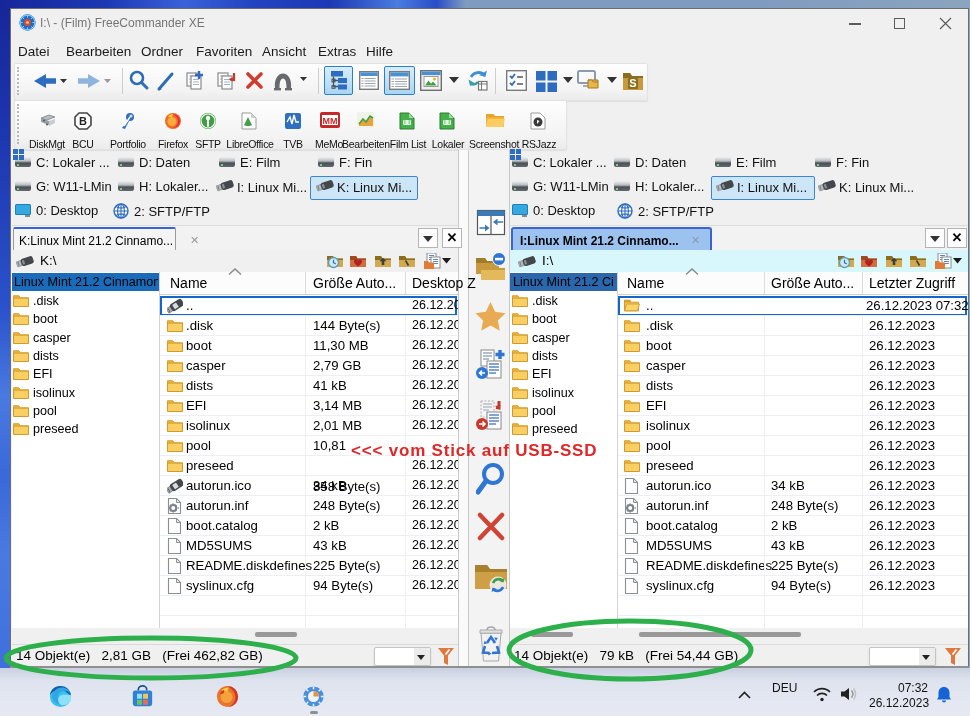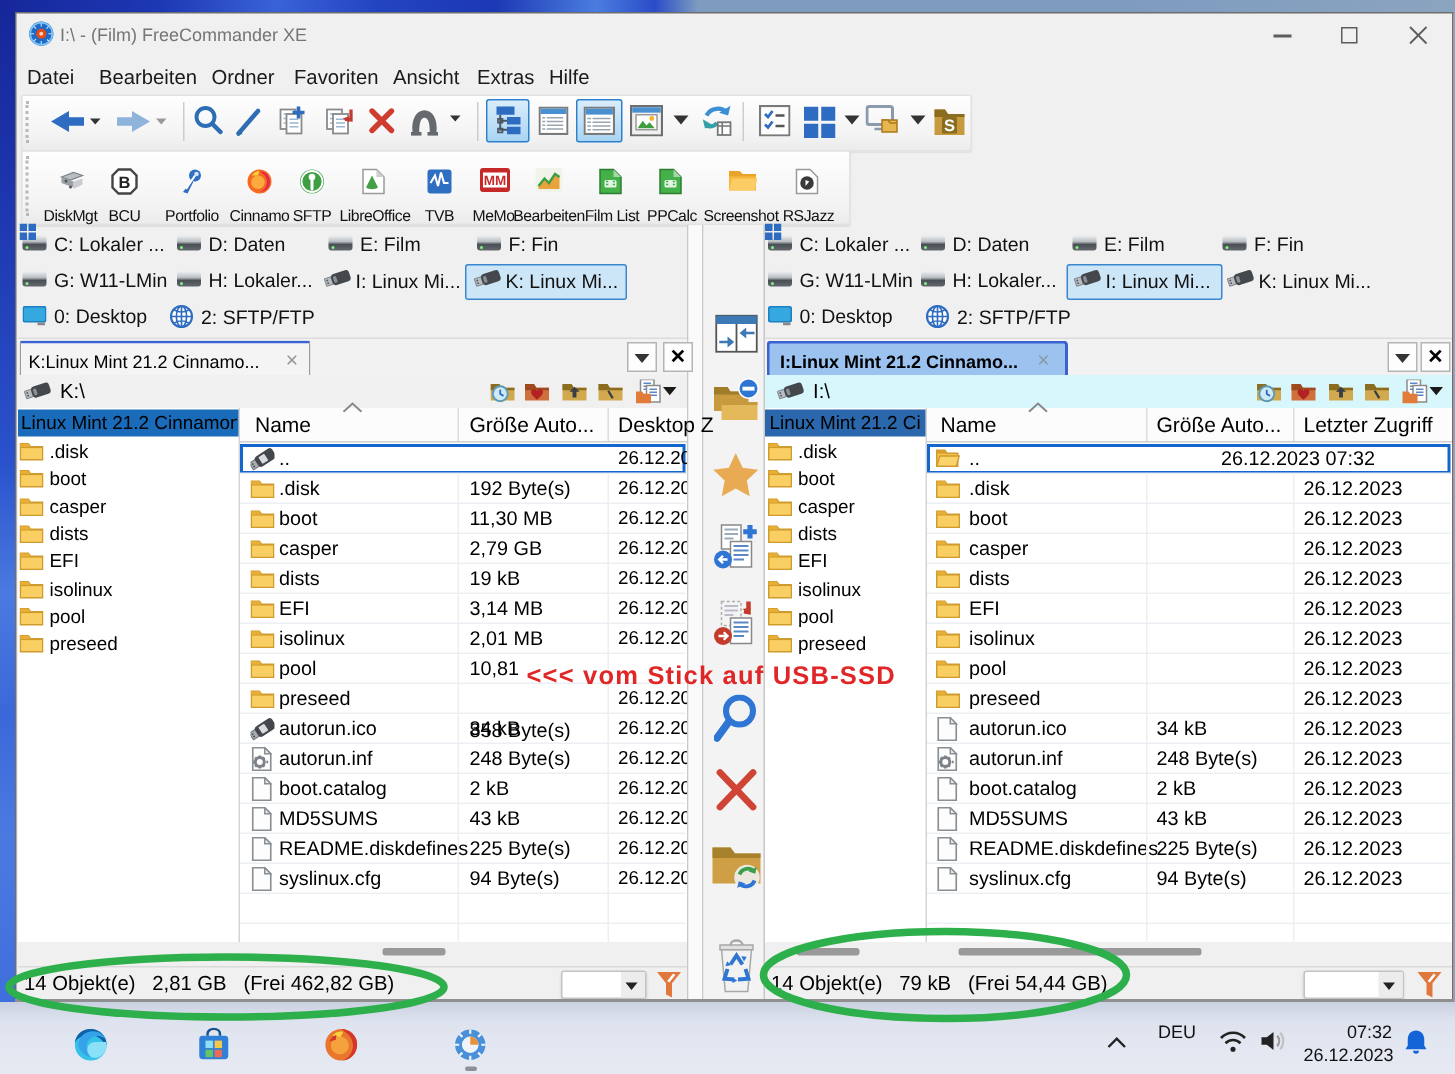--- a/index.html
+++ b/index.html
@@ -215,21 +215,21 @@
 <div class="t2" style="left:128px">
     <div class="t2lab">Portfolio</div>
  <svg width="18" height="18" viewBox="0 0 18 18">
       <circle cx="11" cy="5" r="4" fill="#2f6fc1"></circle>
       <path d="M9 8L3 16l3 1 4-8z" fill="#2f6fc1"></path>
       <path d="M5 14l6-9" stroke="#fff" stroke-width="1.4"></path>
       <circle cx="12" cy="4" r="1.5" fill="#cfe4f8"></circle>
     </svg>
   </div>
 <div class="t2" style="left:173px">
-    <div class="t2lab">Cinnamo</div>
+    <div class="t2lab">Firefox</div>
  <svg width="18" height="18" viewBox="0 0 18 18">
       <circle cx="9" cy="9" r="8" fill="#f46b20"></circle>
       <path d="M9 2a7 7 0 0 1 7 7 7 7 0 0 1-7 7c3-1 5-3.5 5-7 0-2-1-4-2.5-5z" fill="#e22850"></path>
       <circle cx="8" cy="9.5" r="4.5" fill="#fbaa3e"></circle>
       <path d="M4 5c1-2 3-3 5-3l-1 3z" fill="#fbd03e"></path>
     </svg>
   </div>
 <div class="t2" style="left:208px">
     <div class="t2lab">SFTP</div>
  <svg width="18" height="18" viewBox="0 0 18 18">
@@ -273,21 +273,21 @@
 <div class="t2" style="left:408px">
     <div class="t2lab">Film List</div>
  <svg width="16" height="18" viewBox="0 0 16 18">
       <path d="M1 1h9l5 5v11H1z" fill="#43b049" stroke="#2c7d31"></path>
       <path d="M10 1l5 5h-5z" fill="#a5d6a7"></path>
       <rect x="4" y="8" width="8" height="5" rx="1" fill="#fff" opacity=".85"></rect>
       <path d="M5 9h1.5M5 11h1.5M9.5 9H11M9.5 11H11" stroke="#43b049" stroke-width="1"></path>
     </svg>
   </div>
 <div class="t2" style="left:448px">
-    <div class="t2lab">PPCalc</div>
+    <div class="t2lab">Lokaler</div>
  <svg width="16" height="18" viewBox="0 0 16 18">
       <path d="M1 1h9l5 5v11H1z" fill="#43b049" stroke="#2c7d31"></path>
       <path d="M10 1l5 5h-5z" fill="#a5d6a7"></path>
       <rect x="4" y="8" width="8" height="5" rx="1" fill="#fff" opacity=".85"></rect>
       <path d="M5 9h1.5M5 11h1.5M9.5 9H11M9.5 11H11" stroke="#43b049" stroke-width="1"></path>
     </svg>
   </div>
 <div class="t2" style="left:494px">
     <div class="t2lab">Screenshot</div>
  <svg width="20" height="16" viewBox="0 0 20 16">
@@ -468,21 +468,21 @@
       <path d="M7 21l-2 6.5 6.5.5"></path>
  </g>
  <g fill="#2e75d4">
       <path d="M16.2 12.5l3.6.3-1.8 3.2z"></path>
       <path d="M13.6 28.6l-3.2 1.8-.3-3.6z"></path>
       <path d="M5.6 19.2l1.2-3.4 2.4 2.7z"></path>
     </g>
 </svg>
 
 <div class="abs" style="left:12px;top:226px;width:446px;height:24px;background:#f2f2f2"></div>
-<div class="tab" style="left:13px;top:227px;width:194px;height:23px;background:#f4f4f4;border:1px solid #9a9a9a;border-top:2.5px solid #3a62d0;border-bottom:none;border-radius:2px 2px 0 0;padding:4.5px 0 0 5px;font-size:12px">K:Linux Mint 21.2 Cinnamo...<span style="position:absolute;left:176px;top:5px;color:#999;font-size:11px">✕</span></div>
+<div class="tab" style="left:13px;top:227px;width:163px;height:23px;background:#f4f4f4;border:1px solid #9a9a9a;border-top:2.5px solid #3a62d0;border-bottom:none;border-radius:2px 2px 0 0;padding:4.5px 0 0 5px;font-size:12px">K:Linux Mint 21.2 Cinnamo...<span style="position:absolute;left:176px;top:5px;color:#999;font-size:11px">✕</span></div>
 <div class="tbx" style="left:418px;top:228px"><svg width="10" height="8" style="margin-top:6px">
       <path d="M0 1l5 6 5-6z" fill="#333"></path>
     </svg></div>
 <div class="tbx" style="left:442px;top:228px;font-weight:bold;font-size:13px;padding-top:1px">✕</div>
 
 <div class="abs" style="left:12px;top:250px;width:446px;height:22px;background:#f0f0f0"></div>
 <div class="abs" style="left:16px;top:254px"><svg width="18" height="13" viewBox="0 0 18 13">
       <g transform="rotate(-18 9 6.5)">
         <rect x="0.5" y="4.2" width="4.6" height="5.2" fill="#b7bcc1" stroke="#7d8288" stroke-width=".6"></rect>
         <rect x="1.5" y="5.3" width="1.1" height="1.1" fill="#50565c"></rect>
@@ -686,42 +686,42 @@
 <div class="abs" style="left:160px;top:296px;width:297px;height:20px;border:2px solid #1266cc;box-sizing:border-box"></div>
 <svg class="abs" style="left:167px;top:298px" width="16" height="16">
     <use href="#usb16"></use>
   </svg>
 <div class="row" style="left:186px;top:298px;white-space:nowrap">..</div>
 <div class="row" style="left:412px;top:298px;width:46px;overflow:hidden;font-size:12.5px">26.12.20</div>
 <svg class="abs" style="left:167px;top:318px" width="16" height="16">
     <use href="#fold16"></use>
   </svg>
 <div class="row" style="left:186px;top:318px;white-space:nowrap">.disk</div>
-<div class="row" style="left:313px;top:318px">192 Byte(s)</div>
+<div class="row" style="left:313px;top:318px">144 Byte(s)</div>
 <div class="row" style="left:412px;top:318px;width:46px;overflow:hidden;font-size:12.5px">26.12.20</div>
 <div class="sep" style="left:160px;top:315px;width:297px"></div>
 <svg class="abs" style="left:167px;top:338px" width="16" height="16">
     <use href="#fold16"></use>
   </svg>
 <div class="row" style="left:186px;top:338px;white-space:nowrap">boot</div>
 <div class="row" style="left:313px;top:338px">11,30 MB</div>
 <div class="row" style="left:412px;top:338px;width:46px;overflow:hidden;font-size:12.5px">26.12.20</div>
 <div class="sep" style="left:160px;top:335px;width:297px"></div>
 <svg class="abs" style="left:167px;top:358px" width="16" height="16">
     <use href="#fold16"></use>
   </svg>
 <div class="row" style="left:186px;top:358px;white-space:nowrap">casper</div>
 <div class="row" style="left:313px;top:358px">2,79 GB</div>
 <div class="row" style="left:412px;top:358px;width:46px;overflow:hidden;font-size:12.5px">26.12.20</div>
 <div class="sep" style="left:160px;top:355px;width:297px"></div>
 <svg class="abs" style="left:167px;top:378px" width="16" height="16">
     <use href="#fold16"></use>
   </svg>
 <div class="row" style="left:186px;top:378px;white-space:nowrap">dists</div>
-<div class="row" style="left:313px;top:378px">19 kB</div>
+<div class="row" style="left:313px;top:378px">41 kB</div>
 <div class="row" style="left:412px;top:378px;width:46px;overflow:hidden;font-size:12.5px">26.12.20</div>
 <div class="sep" style="left:160px;top:375px;width:297px"></div>
 <svg class="abs" style="left:167px;top:398px" width="16" height="16">
     <use href="#fold16"></use>
   </svg>
 <div class="row" style="left:186px;top:398px;white-space:nowrap">EFI</div>
 <div class="row" style="left:313px;top:398px">3,14 MB</div>
 <div class="row" style="left:412px;top:398px;width:46px;overflow:hidden;font-size:12.5px">26.12.20</div>
 <div class="sep" style="left:160px;top:395px;width:297px"></div>
 <svg class="abs" style="left:167px;top:418px" width="16" height="16">
@@ -788,21 +788,21 @@
 <div class="sep" style="left:160px;top:575px;width:297px"></div>
 <div class="sep" style="left:160px;top:595px;width:297px"></div>
 <div class="sep" style="left:160px;top:615px;width:297px"></div>
 <div class="vl" style="left:305px;top:316px;height:312px;background:#efefef"></div>
 <div class="vl" style="left:405px;top:316px;height:312px;background:#efefef"></div>
 <div class="abs" style="left:618px;top:296px;width:349px;height:20px;border:2px solid #1266cc;box-sizing:border-box"></div>
 <svg class="abs" style="left:624px;top:298px" width="16" height="16">
     <use href="#fopen16"></use>
   </svg>
 <div class="row" style="left:646px;top:298px">..</div>
-<div class="row" style="left:814px;top:298px;font-size:13.2px">26.12.2023 07:32</div>
+<div class="row" style="left:866px;top:298px;font-size:13.2px">26.12.2023 07:32</div>
 <svg class="abs" style="left:624px;top:318px" width="16" height="16">
     <use href="#fold16"></use>
   </svg>
 <div class="row" style="left:646px;top:318px">.disk</div>
 <div class="row" style="left:869px;top:318px">26.12.2023</div>
 <div class="sep" style="left:618px;top:315px;width:349px"></div>
 <svg class="abs" style="left:624px;top:338px" width="16" height="16">
     <use href="#fold16"></use>
   </svg>
 <div class="row" style="left:646px;top:338px">boot</div>

